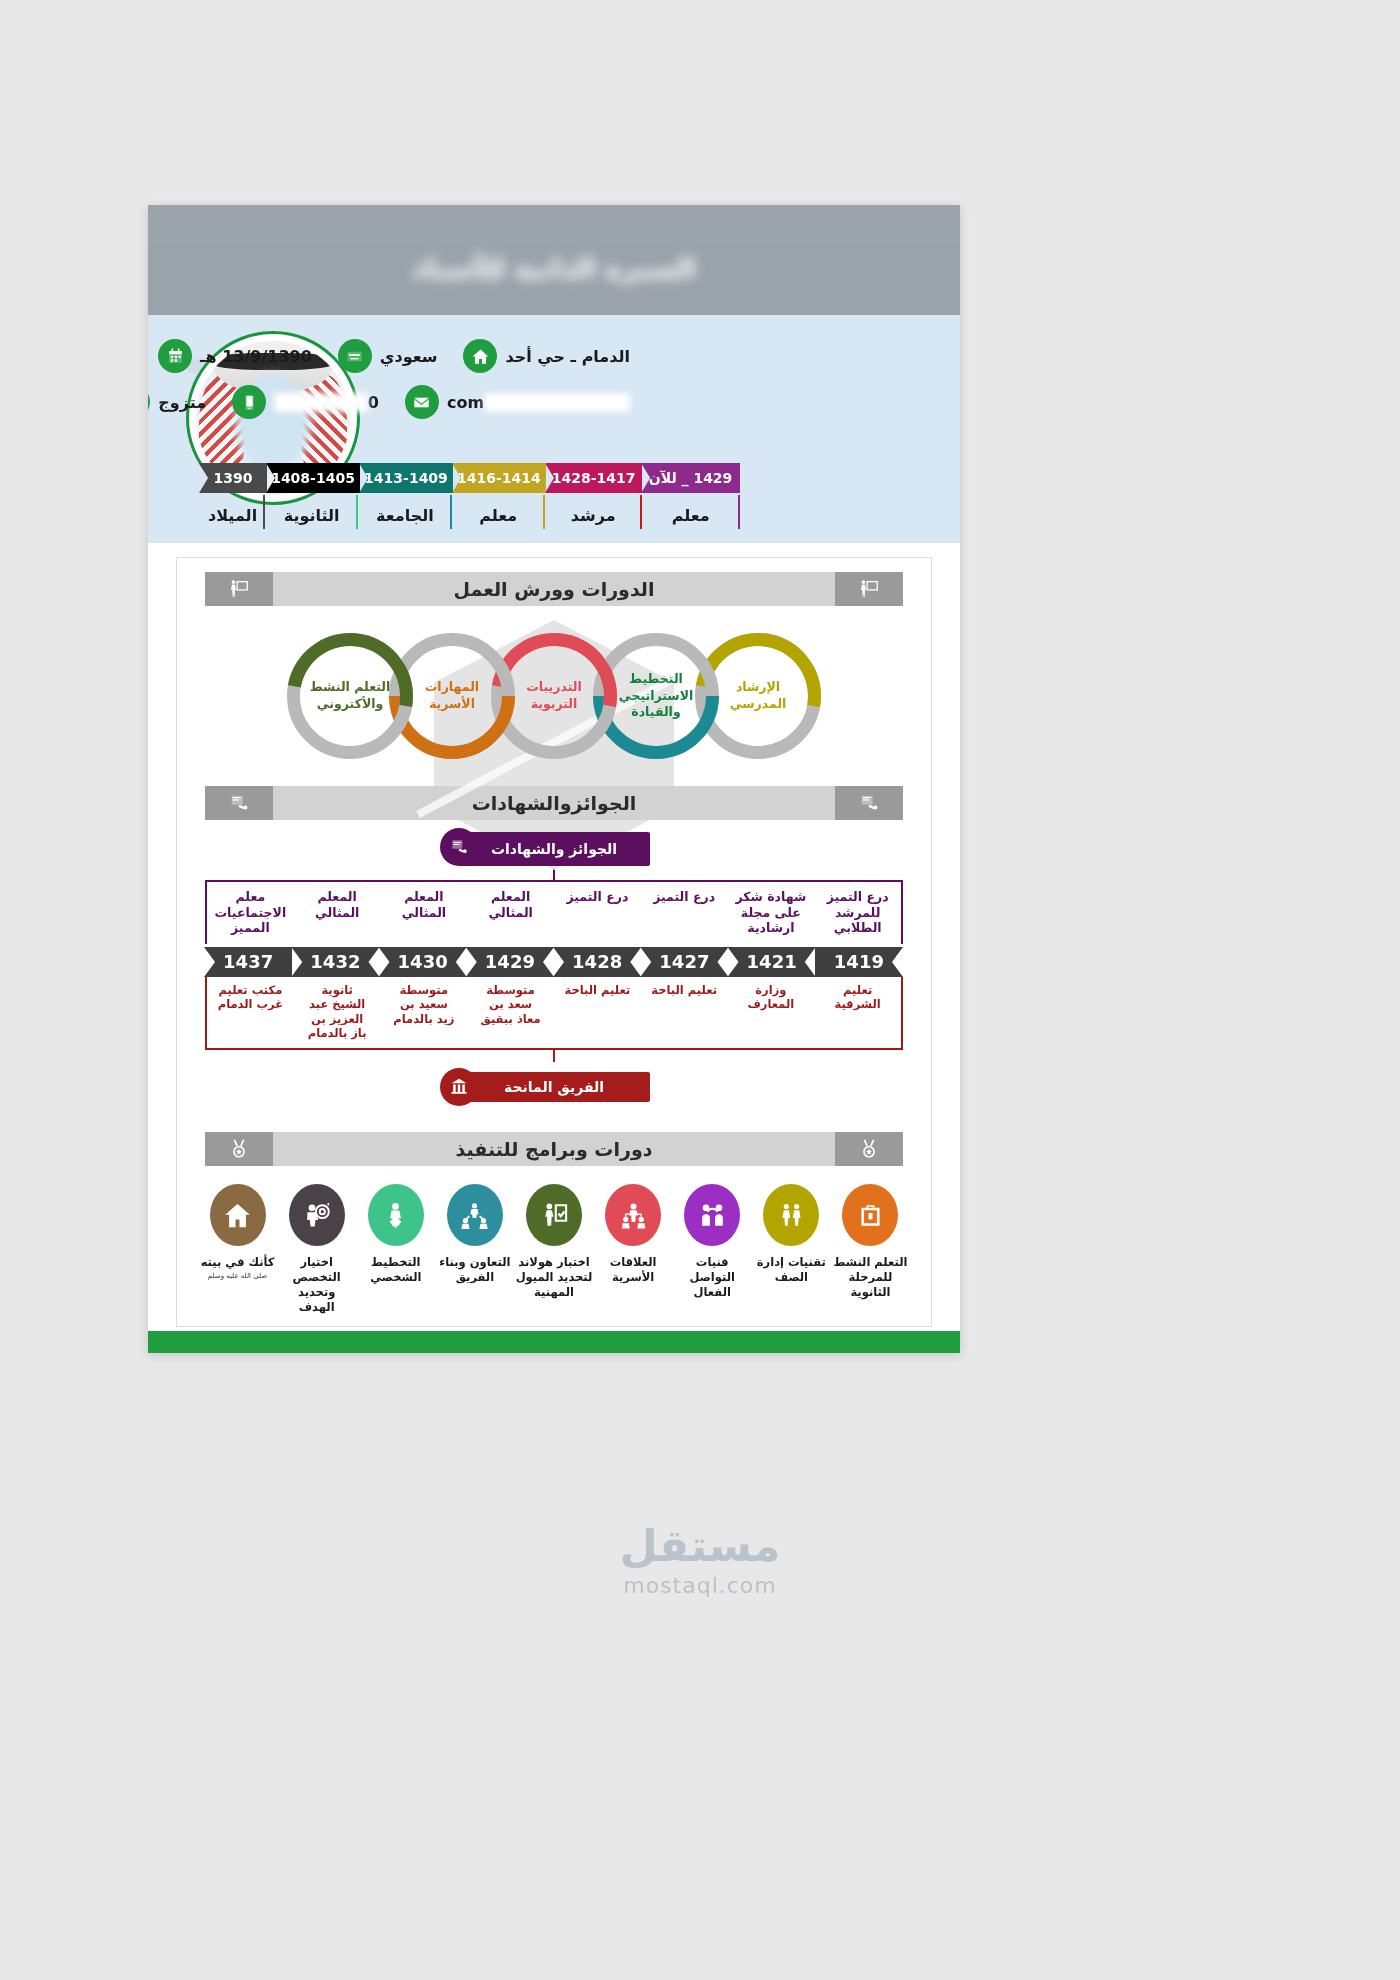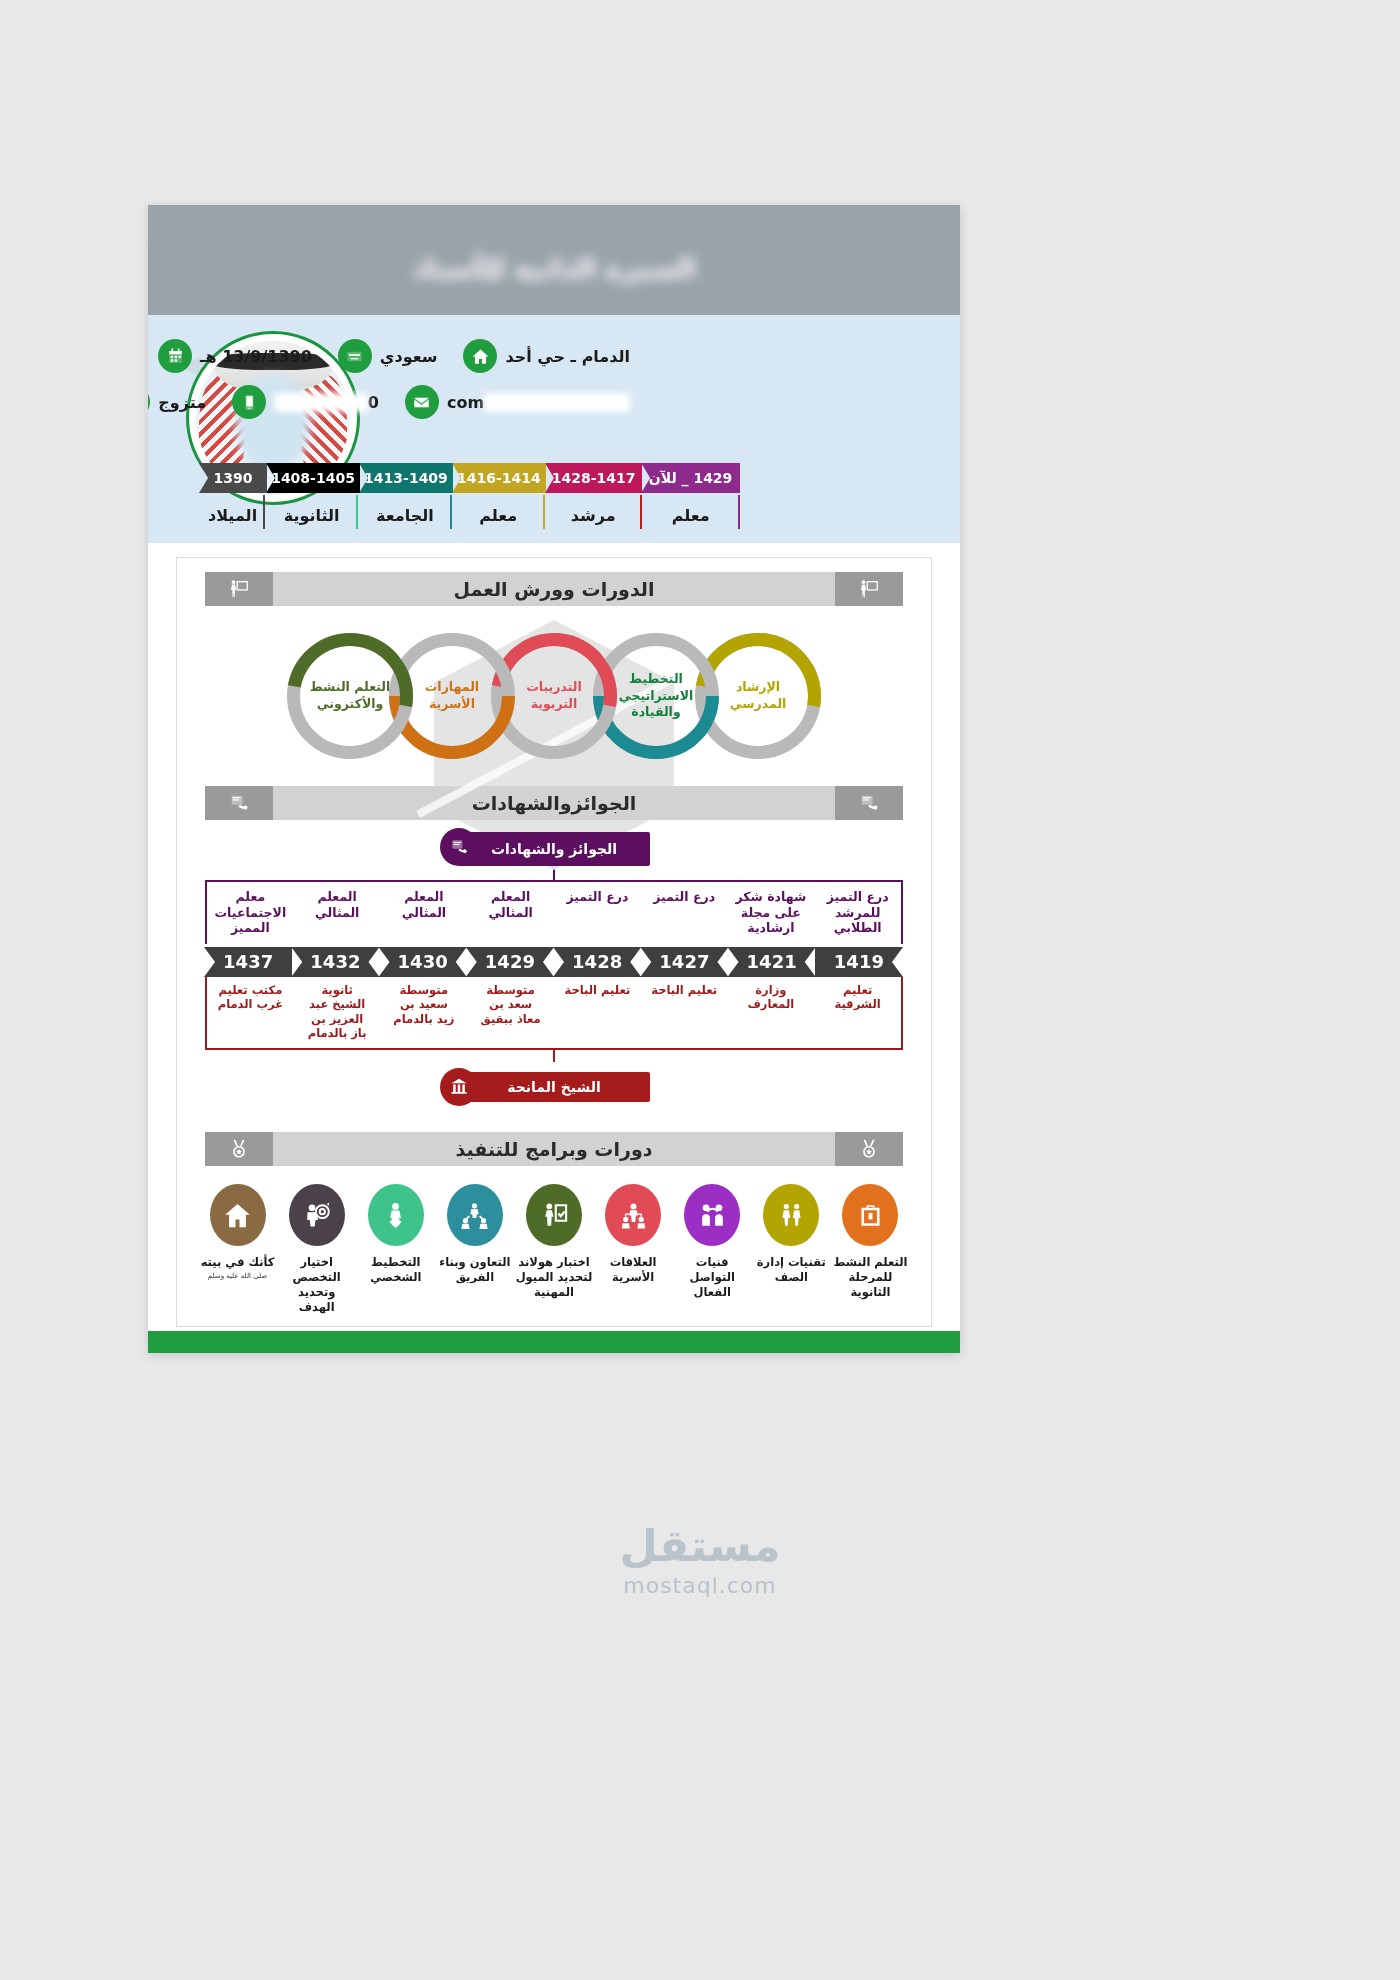--- a/index.html
+++ b/index.html
@@ -356,21 +356,21 @@
           </div>
       </div>
 
       <div class="aw-stem2"></div>
       <div class="aw-foot">
         <div class="badge">
           <svg viewBox="0 0 24 24">
               <path d="M3 20h18v-2H3zM5 18V9h3v9zM10.5 18V9h3v9zM16 18V9h3v9zM12 2L3 7.5h18z"></path>
             </svg>
         </div>
-        <span>الشيخ المانحة</span>
+        <span>الفريق المانحة</span>
       </div>
 
       <div style="height:30px"></div>
       <div class="sec-bar">
         <div class="cap l">
           <svg viewBox="0 0 24 24">
               <path d="M8 2l3 7H9L6 2zM16 2l-3 7h2l3-7z"></path>
               <circle cx="12" cy="15" r="5.5" fill="none" stroke="#fff" stroke-width="1.8"></circle>
               <path d="M12 11.8l1 2.2 2.3.2-1.8 1.6.6 2.3-2.1-1.3-2.1 1.3.6-2.3-1.8-1.6 2.3-.2z"></path>
             </svg>

